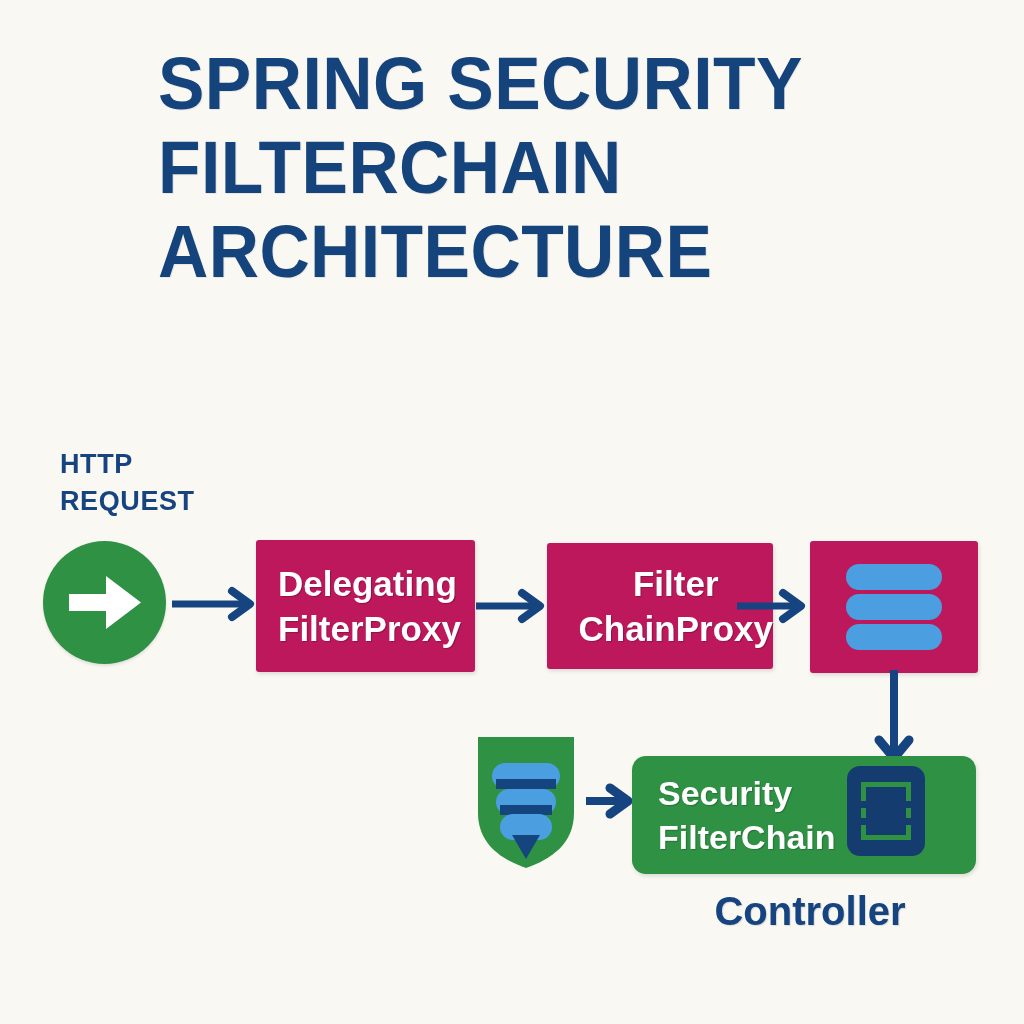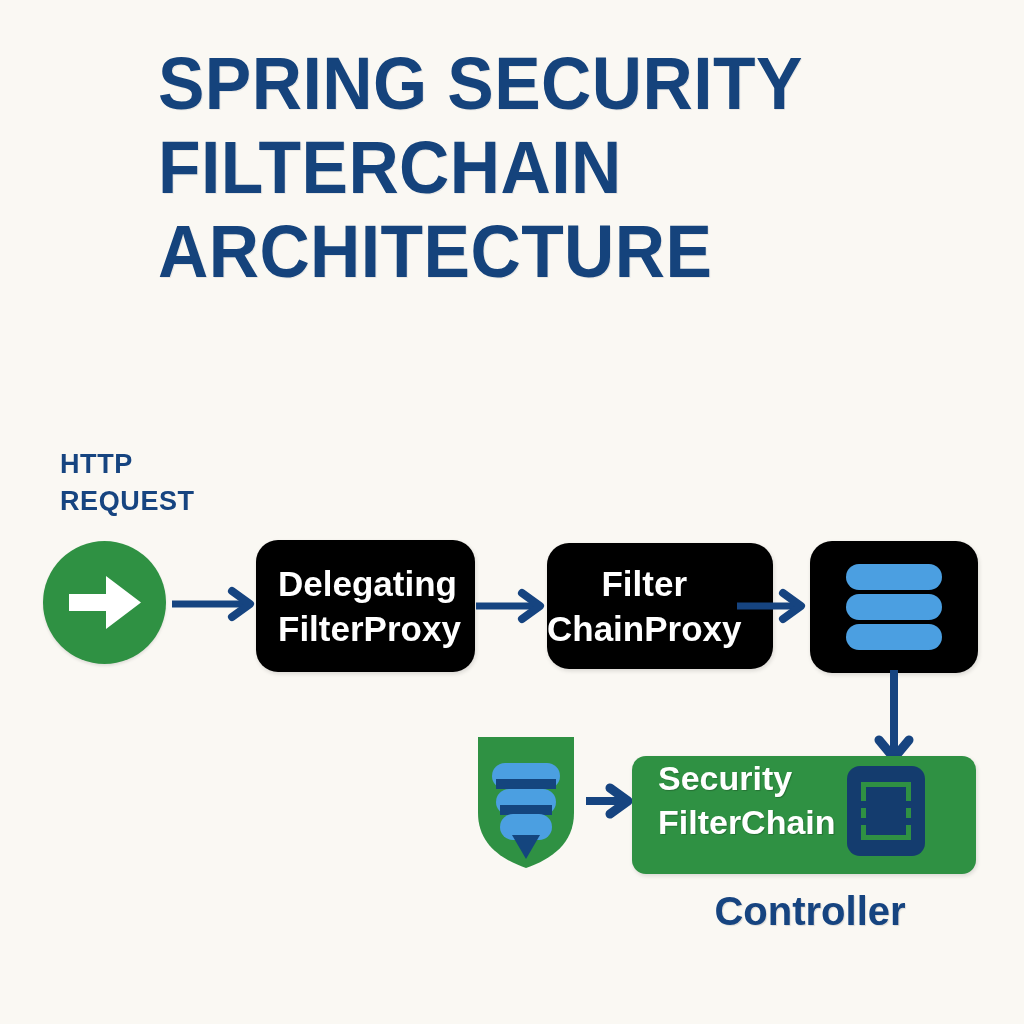--- a/index.html
+++ b/index.html
@@ -64,41 +64,41 @@
     height: 123px;
     border-radius: 50%;
     background: #2f9143;
     box-shadow: 0 2px 3px rgba(0,0,0,0.10);
   }
   #entry-circle svg { position: absolute; left: 0; top: 0; }
 
   
   .navy-box {
     position: absolute;
-    background: #000000;
-    border-radius: 22px;
+    background: #be185d;
+    border-radius: 3px;
     box-shadow: 1px 2px 4px rgba(0,0,0,0.13);
     color: #ffffff;
     font-weight: bold;
     display: flex;
     align-items: center;
   }
   .navy-box .box-text {
     font-size: 35px;
     line-height: 45px;
     white-space: pre-line;
     text-shadow: 1px 1px 1px rgba(0,0,0,0.25);
   }
   #box-delegating {
     left: 256px; top: 540px; width: 219px; height: 132px;
   }
   #box-delegating .box-text { padding-left: 22px; text-align: left; }
   #box-filterchainproxy {
     left: 547px; top: 543px; width: 226px; height: 126px;
-    justify-content: flex-start;
+    justify-content: flex-end;
   }
   #box-filterchainproxy .box-text { text-align: center; }
   #box-filter-stack {
     left: 810px; top: 541px; width: 168px; height: 132px;
     justify-content: center;
   }
 
   
   .stack-icon { position: relative; width: 96px; height: 86px; }
   .stack-icon .bar {
@@ -120,21 +120,21 @@
   #shield { position: absolute; left: 474px; top: 735px; width: 104px; height: 135px; }
 
   
   #box-security {
     position: absolute;
     left: 632px; top: 756px; width: 344px; height: 118px;
     background: #2f9143;
     border-radius: 14px;
     box-shadow: 1px 2px 4px rgba(0,0,0,0.13);
     display: flex;
-    align-items: flex-start;
+    align-items: center;
   }
   #box-security .box-text {
     color: #ffffff;
     font-weight: bold;
     font-size: 34px;
     line-height: 44px;
     white-space: pre-line;
     padding-left: 26px;
     text-shadow: 1px 1px 1px rgba(0,0,0,0.22);
   }

